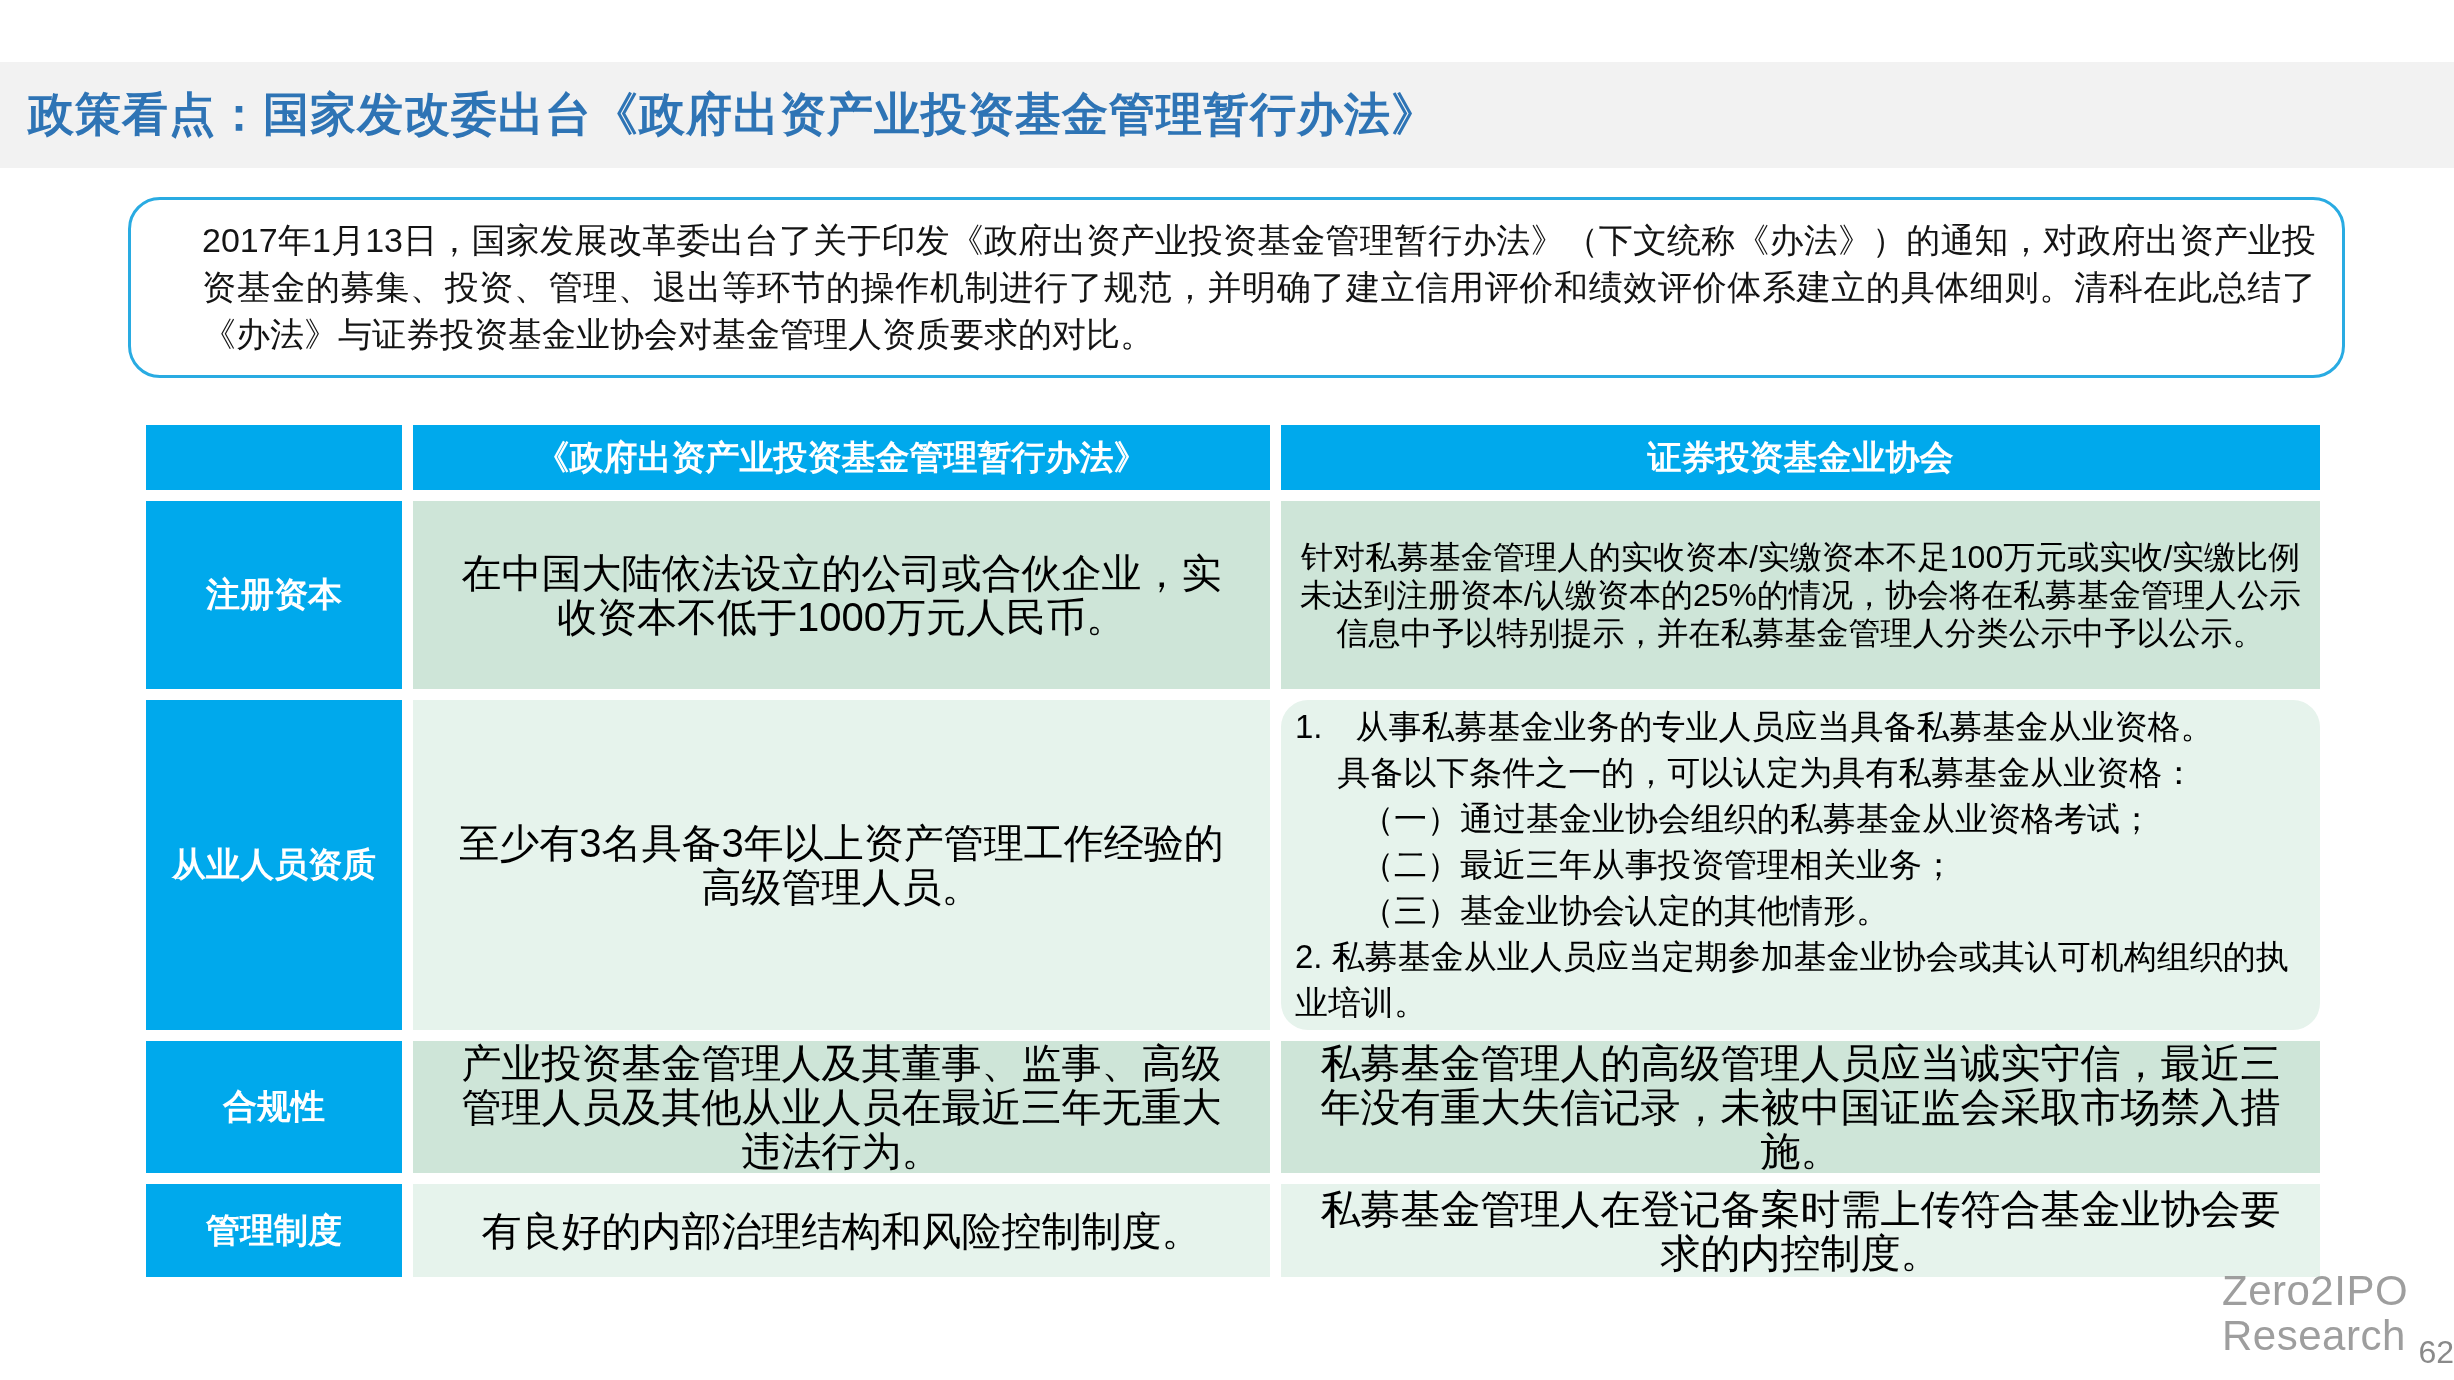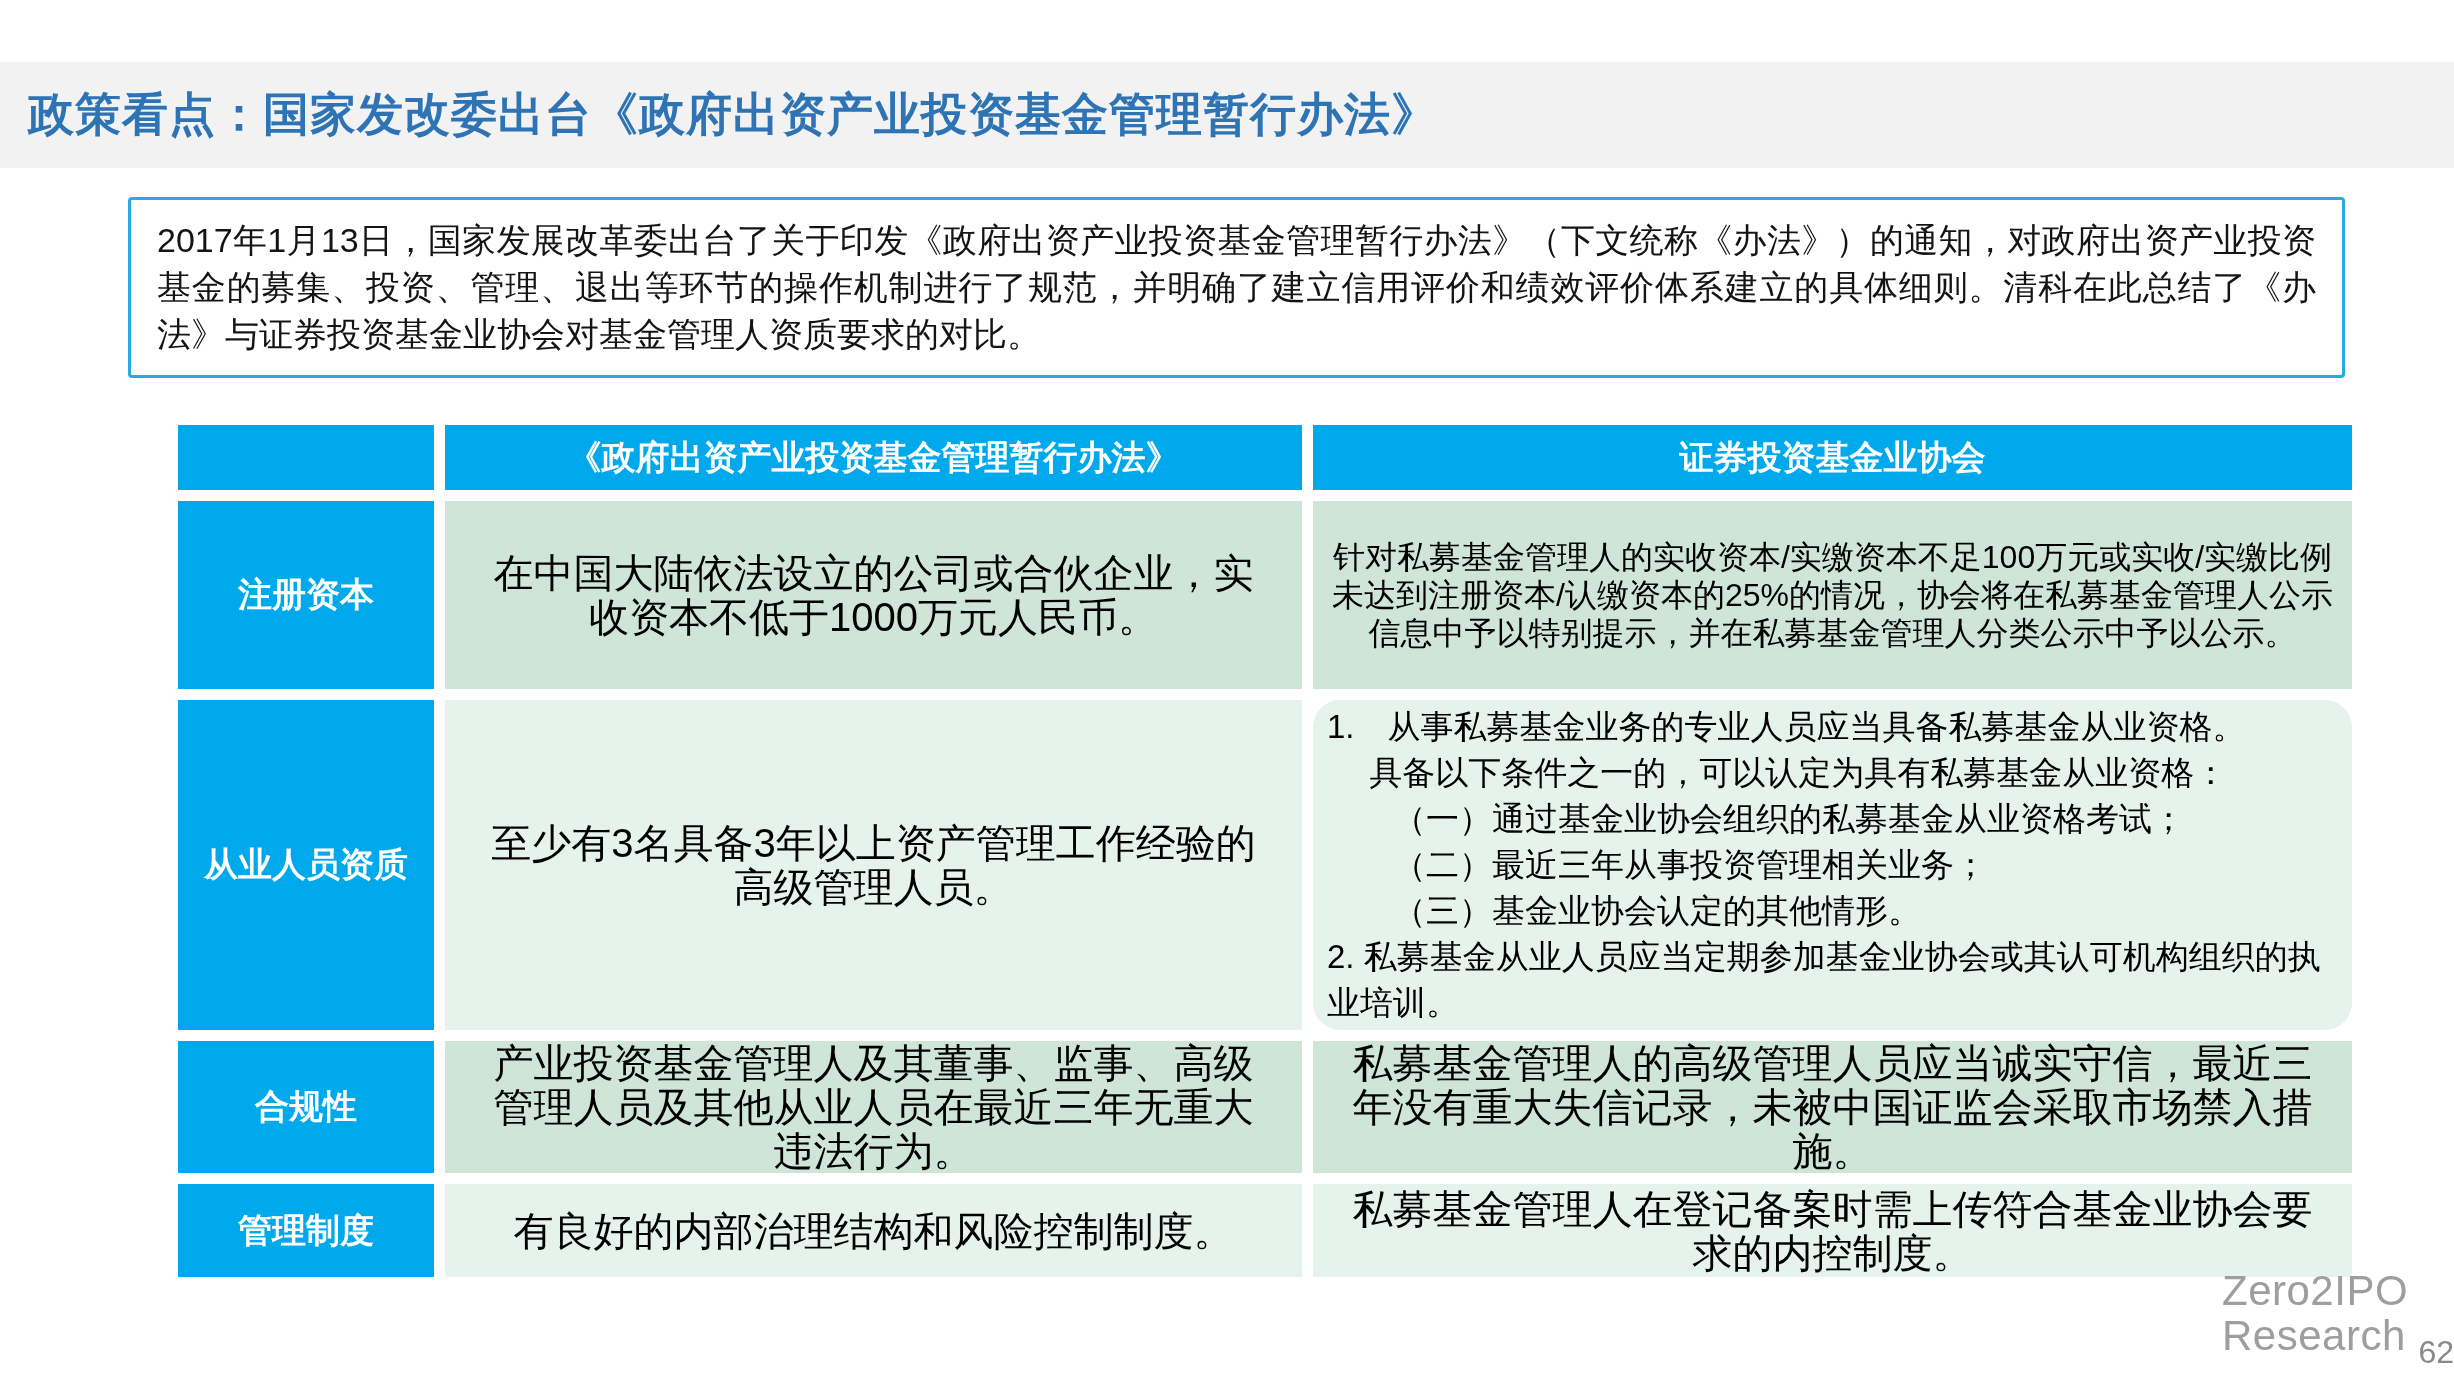--- a/index.html
+++ b/index.html
@@ -28,38 +28,37 @@
     z-index:5;pointer-events:none;
   }
   .corner-deco svg{display:block;width:420px;height:262px;}
   .year-text{
     font-family:"Liberation Sans","DejaVu Sans",sans-serif;
     font-size:58px;font-weight:bold;fill:#ffffff;letter-spacing:-2px;
   }
   
   .intro-box{
     position:absolute;left:128px;top:197px;width:2217px;height:181px;
-    border:3px solid #29ABE2;border-radius:4px;background:#ffffff;
+    border:3px solid #29ABE2;border-radius:32px;background:#ffffff;
     box-sizing:border-box;z-index:1;
-    display:flex;align-items:center;
+    display:flex;align-items:center;padding-left:45px;
   }
   .intro-text{
     margin:0;padding:10px 26px;
     font-size:34px;line-height:47px;color:#141414;
     text-align:justify;
   }
   
   .policy-table{
     position:absolute;left:146px;top:425px;width:2174px;height:852px;
     display:grid;
     grid-template-columns:256px 857px 1039px;
     grid-template-rows:65px 188px 330px 132px 93px;
     gap:11px;
     z-index:1;
-    margin-left:32px;
   }
   .cell{
     display:flex;flex-direction:column;justify-content:center;align-items:center;
     box-sizing:border-box;text-align:center;
   }
   .cell.blue{background:#00A9EC;color:#ffffff;font-weight:bold;font-size:34px;}
   .cell.green-a{background:#CEE5D8;}
   .cell.green-b{background:#E6F3EC;}
   .cell.content{font-size:40px;line-height:44px;color:#000;padding:6px 36px;}
   .cell.content.tight{font-size:32px;line-height:38px;padding:0 12px;}

